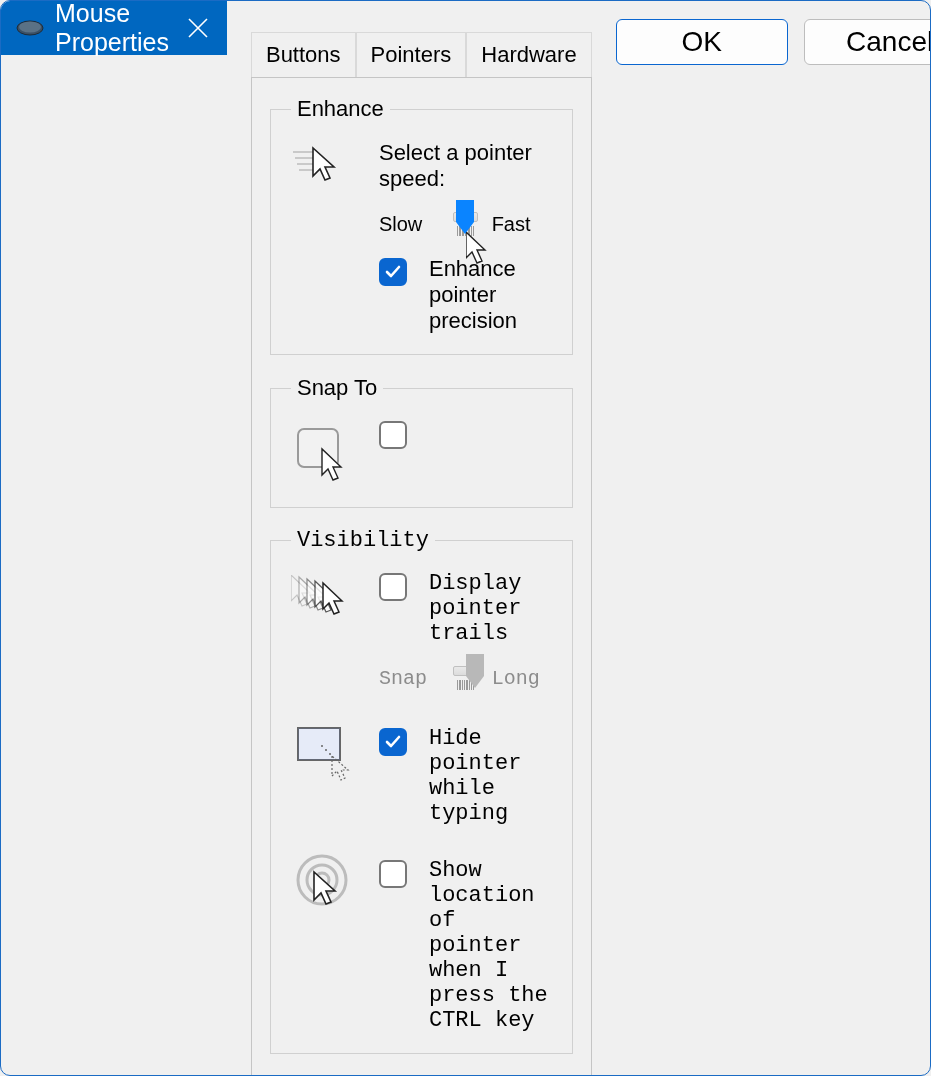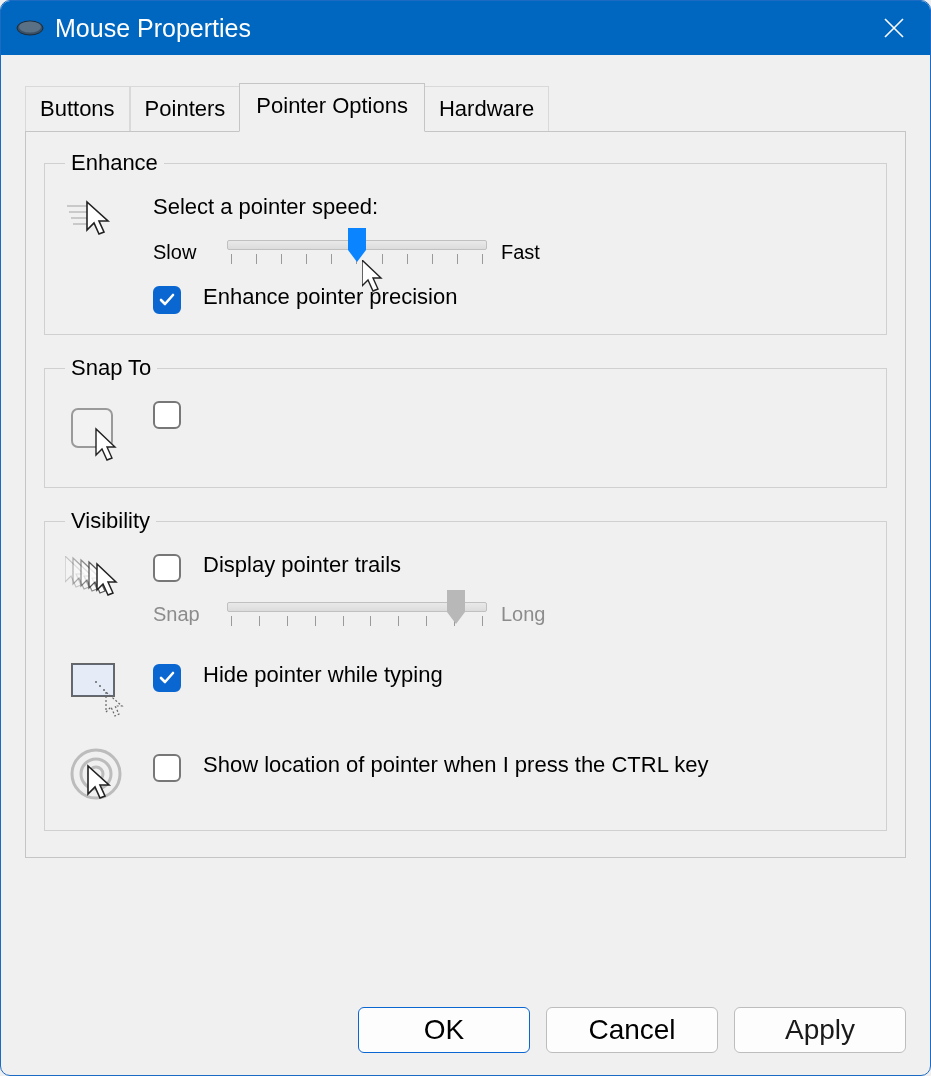--- a/index.html
+++ b/index.html
@@ -11,21 +11,21 @@
     color: #000;
   }
   .window {
     width: 931px;
     height: 1076px;
     background: #f0f0f0;
     border: 1px solid #1b6bc4;
     border-radius: 10px;
     overflow: hidden;
     display: flex;
-    flex-direction: column;
+    flex-direction: row;
   }
   .titlebar {
     background: #0067c0;
     color: #fff;
     height: 54px;
     display: flex;
     align-items: center;
     padding: 0 14px;
     font-size: 25px;
   }
@@ -167,21 +167,20 @@
       <svg width="22" height="22" viewBox="0 0 22 22">
           <path d="M2 2 L20 20 M20 2 L2 20" stroke="#fff" stroke-width="1.6"></path>
         </svg>
     </span>
   </div>
 
   <div class="content">
     <div class="tabs">
       <div class="tab inactive">Buttons</div>
       <div class="tab inactive">Pointers</div>
-      <div class="tab active">Pointer Options</div>
       <div class="tab inactive">Hardware</div>
     </div>
 
     <div class="tabpanel">
 
       <fieldset class="group">
         <legend>Enhance</legend>
         <div class="row">
           <div class="icon-col">
             <svg width="70" height="46" viewBox="0 0 70 46">
@@ -250,21 +249,21 @@
             </svg>
           </div>
           <div class="body-col">
             <label class="checkbox" style="margin-top:0;">
               <span class="cb-box"></span>
             </label>
           </div>
         </div>
       </fieldset>
 
-      <fieldset class="group" style="margin-bottom:8px;">
+      <fieldset class="group" style="margin-bottom:8px;font-family:Liberation Mono, monospace;">
         <legend>Visibility</legend>
 
         <div class="row">
           <div class="icon-col">
             <svg width="70" height="50" viewBox="0 0 70 50">
               <g opacity="0.25" transform="translate(0,0)">
                   <path d="M0 0 L0 26 L6 20 L11 31 L16 29 L11 18 L19 18 Z" fill="#fff" stroke="#444" stroke-width="1.2"></path>
                 </g>
               <g opacity="0.4" transform="translate(8,2)">
                   <path d="M0 0 L0 26 L6 20 L11 31 L16 29 L11 18 L19 18 Z" fill="#fff" stroke="#444" stroke-width="1.2"></path>

